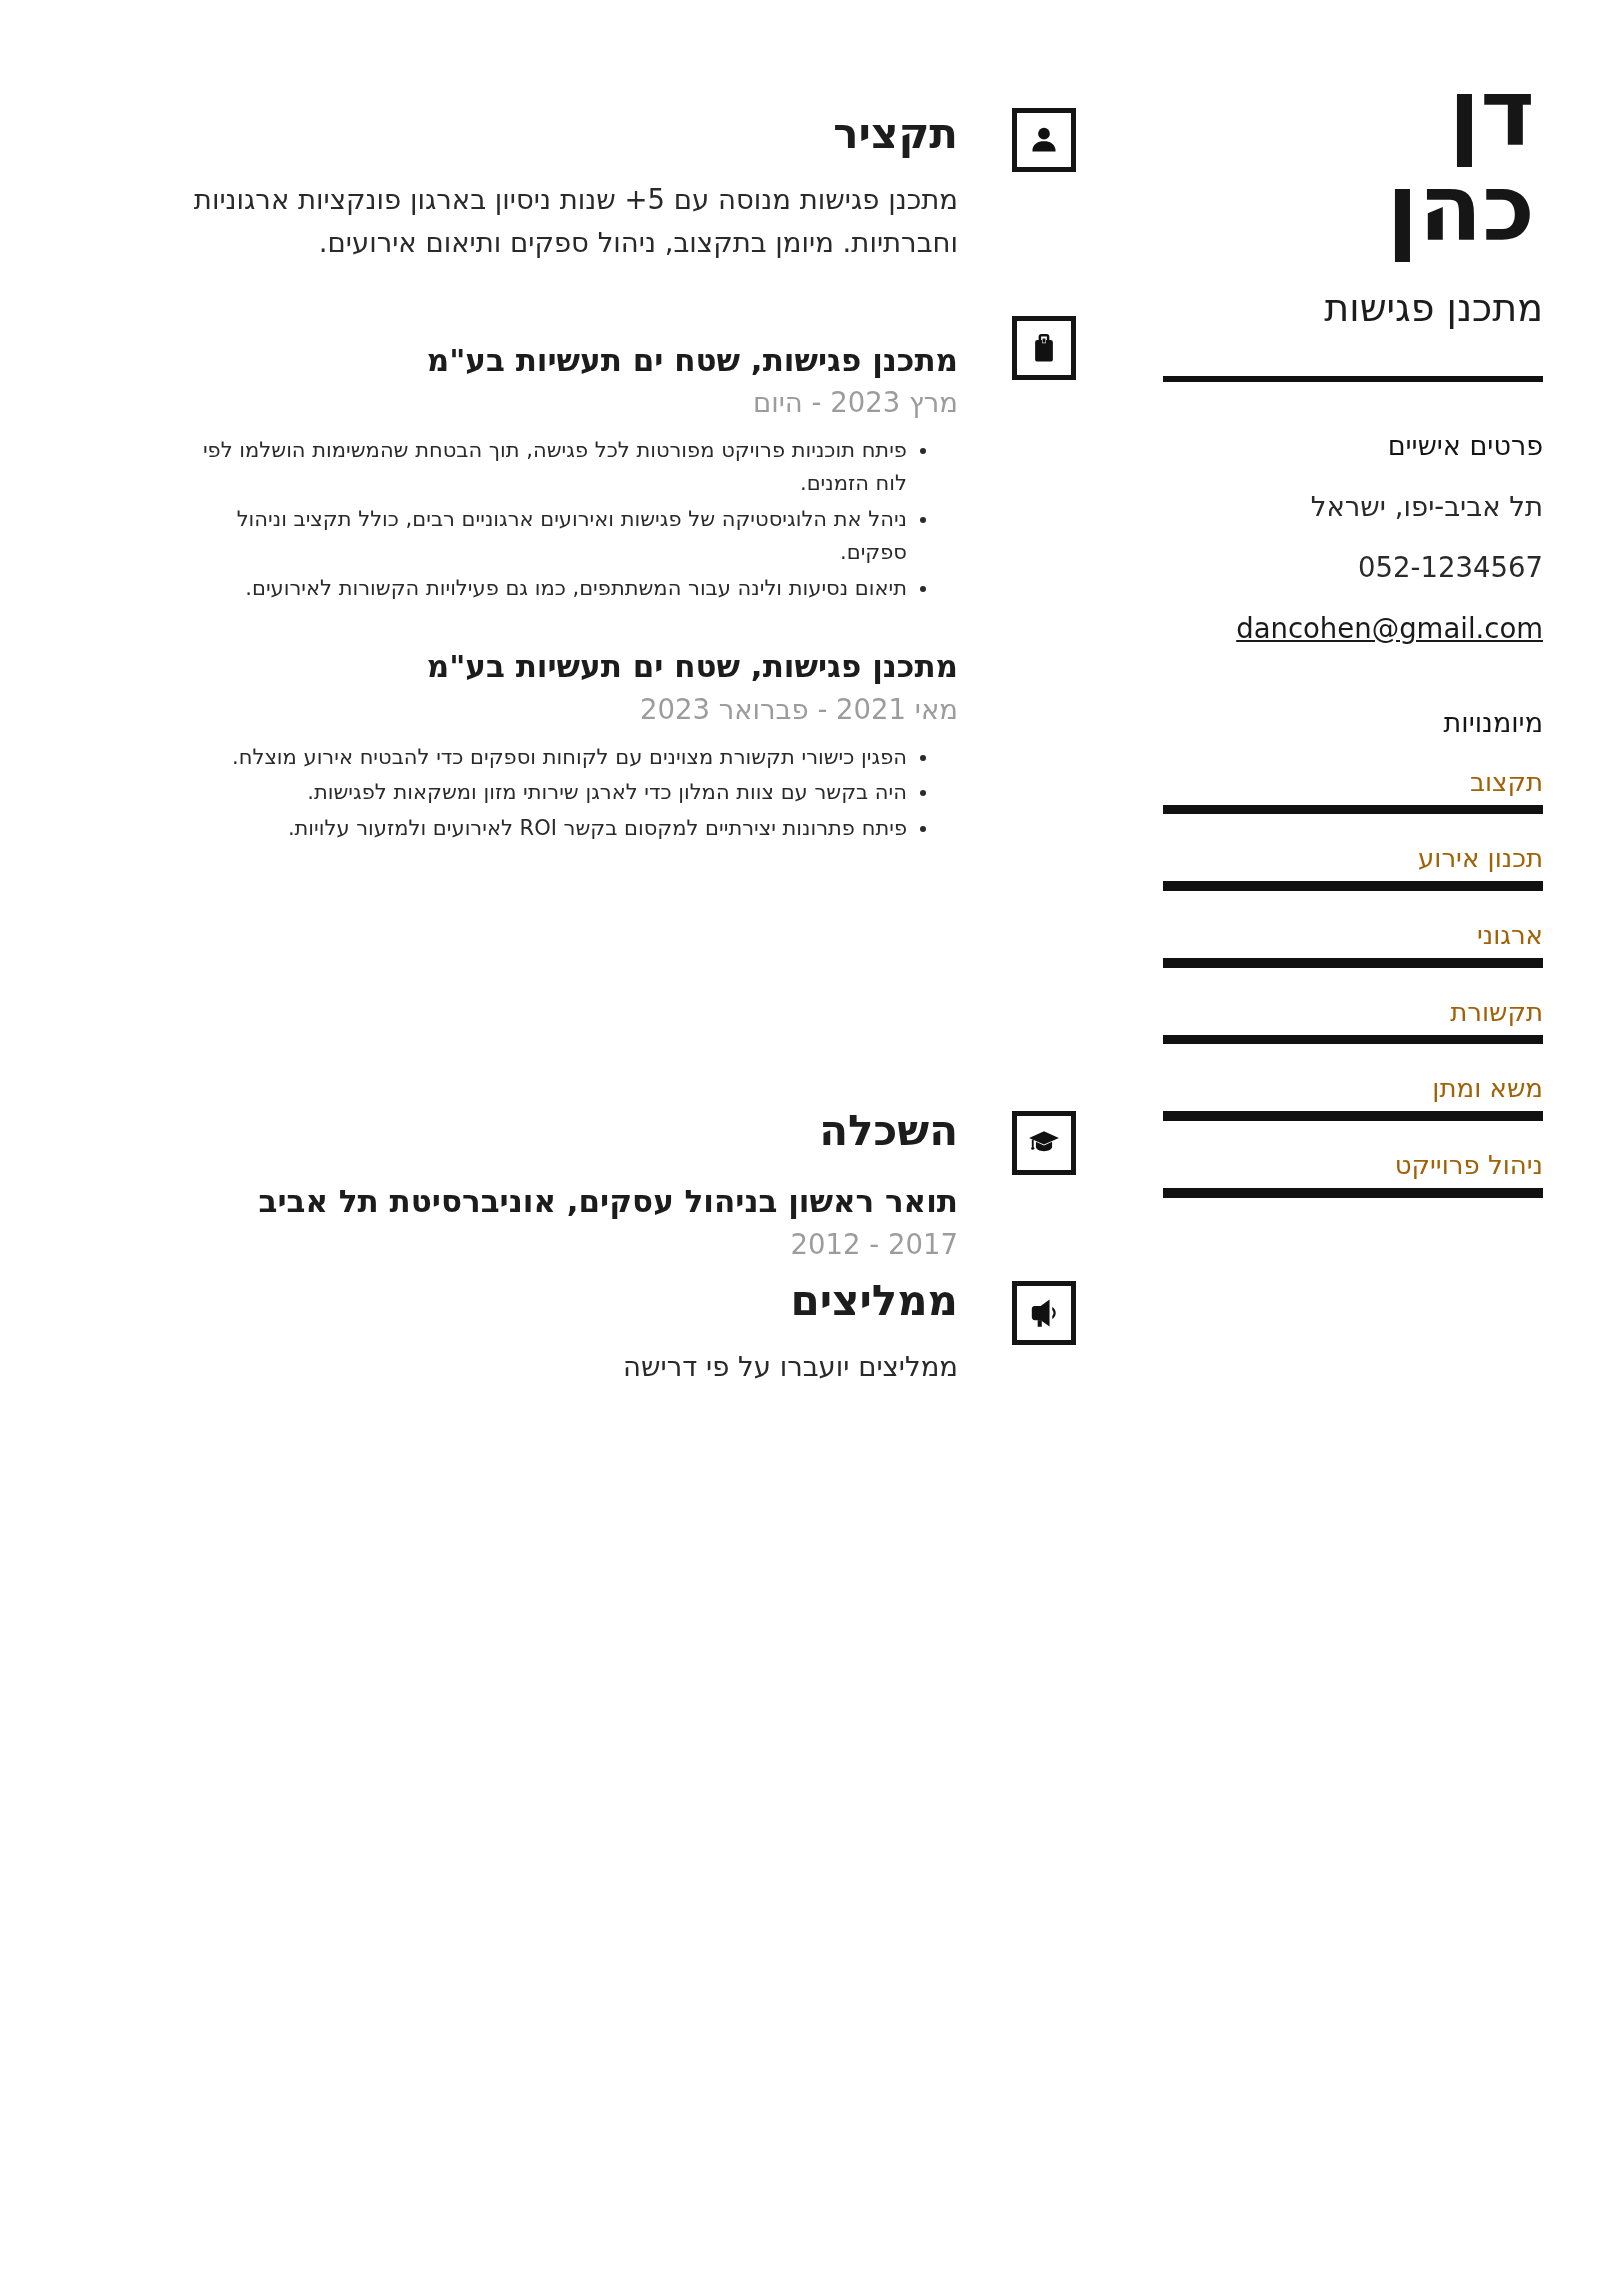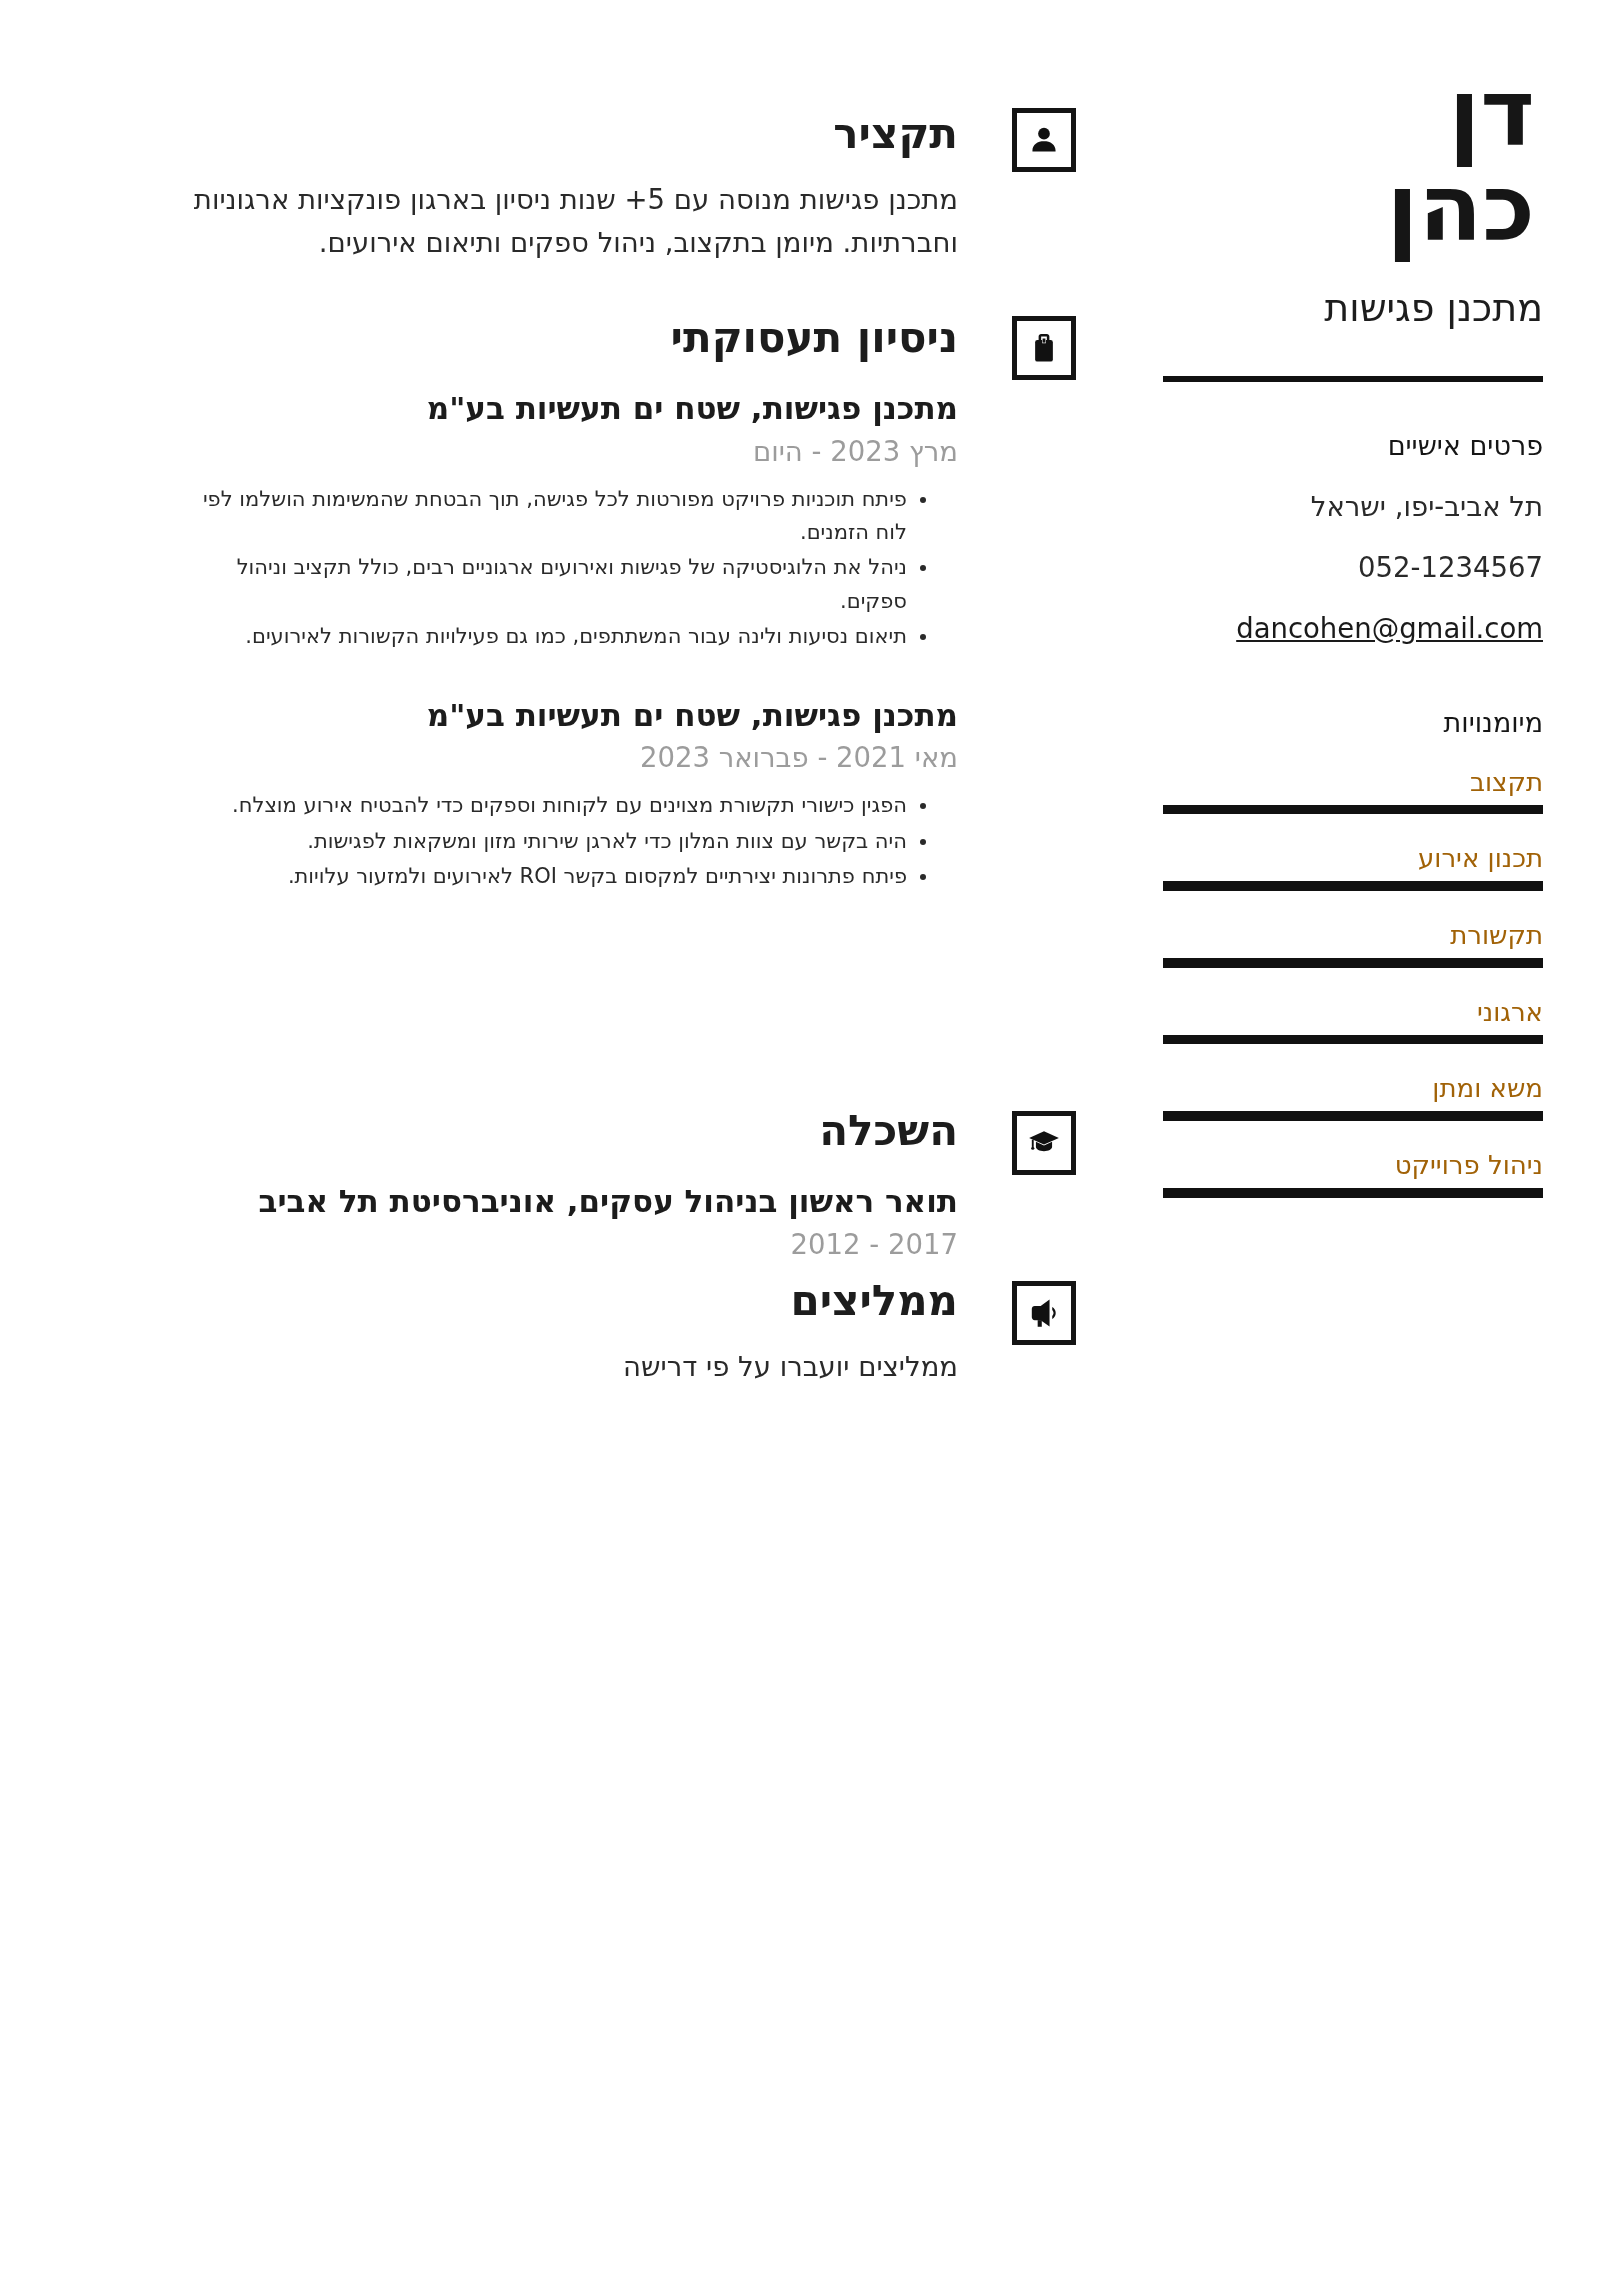--- a/index.html
+++ b/index.html
@@ -72,25 +72,25 @@
 
     <div class="skill">
       <div class="skill-label">תקצוב</div>
       <div class="skill-bar"></div>
     </div>
     <div class="skill">
       <div class="skill-label">תכנון אירוע</div>
       <div class="skill-bar"></div>
     </div>
     <div class="skill">
-      <div class="skill-label">תקשורת</div>
+      <div class="skill-label">ארגוני</div>
       <div class="skill-bar"></div>
     </div>
     <div class="skill">
-      <div class="skill-label">ארגוני</div>
+      <div class="skill-label">תקשורת</div>
       <div class="skill-bar"></div>
     </div>
     <div class="skill">
       <div class="skill-label">משא ומתן</div>
       <div class="skill-bar"></div>
     </div>
     <div class="skill">
       <div class="skill-label">ניהול פרוייקט</div>
       <div class="skill-bar"></div>
     </div>
@@ -125,21 +125,20 @@
         <path d="M17.2 8.2c1.3 0.7 2.2 2.1 2.2 3.8s-0.9 3.1-2.2 3.8v-1.9c0.5-0.5 0.8-1.2 0.8-1.9s-0.3-1.4-0.8-1.9z"></path>
       </svg>
   </div>
 
   <section class="section" id="sec-summary">
     <h2 class="section-heading">תקציר</h2>
     <p class="body-text">מתכנן פגישות מנוסה עם 5+ שנות ניסיון בארגון פונקציות ארגוניות וחברתיות. מיומן בתקצוב, ניהול ספקים ותיאום אירועים.</p>
   </section>
 
   <section class="section" id="sec-experience">
-    <h2 class="section-heading">ניסיון תעסוקתי</h2>
 
     <div class="job">
       <h3 class="job-title">מתכנן פגישות, שטח ים תעשיות בע"מ</h3>
       <div class="dates">מרץ 2023 - היום</div>
       <ul class="bullets">
         <li>פיתח תוכניות פרויקט מפורטות לכל פגישה, תוך הבטחת שהמשימות הושלמו לפי לוח הזמנים.</li>
         <li>ניהל את הלוגיסטיקה של פגישות ואירועים ארגוניים רבים, כולל תקציב וניהול ספקים.</li>
         <li>תיאום נסיעות ולינה עבור המשתתפים, כמו גם פעילויות הקשורות לאירועים.</li>
       </ul>
     </div>

